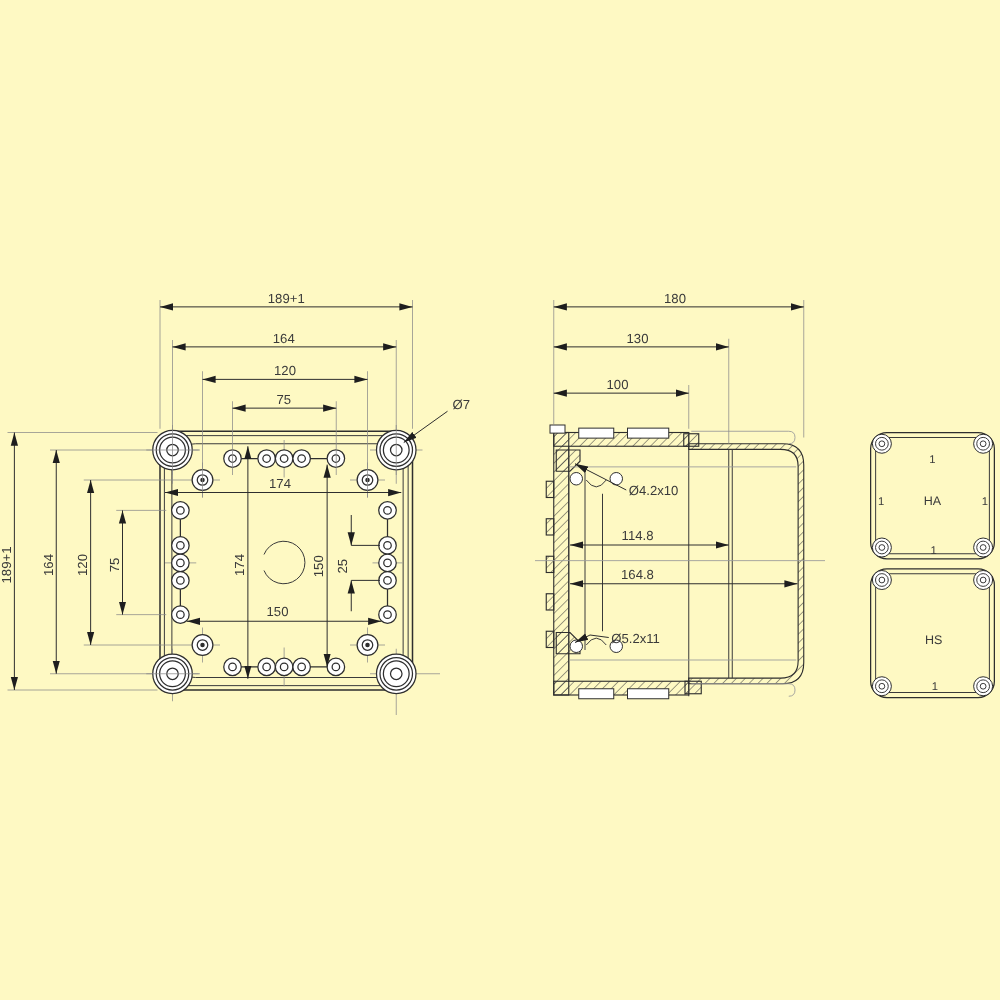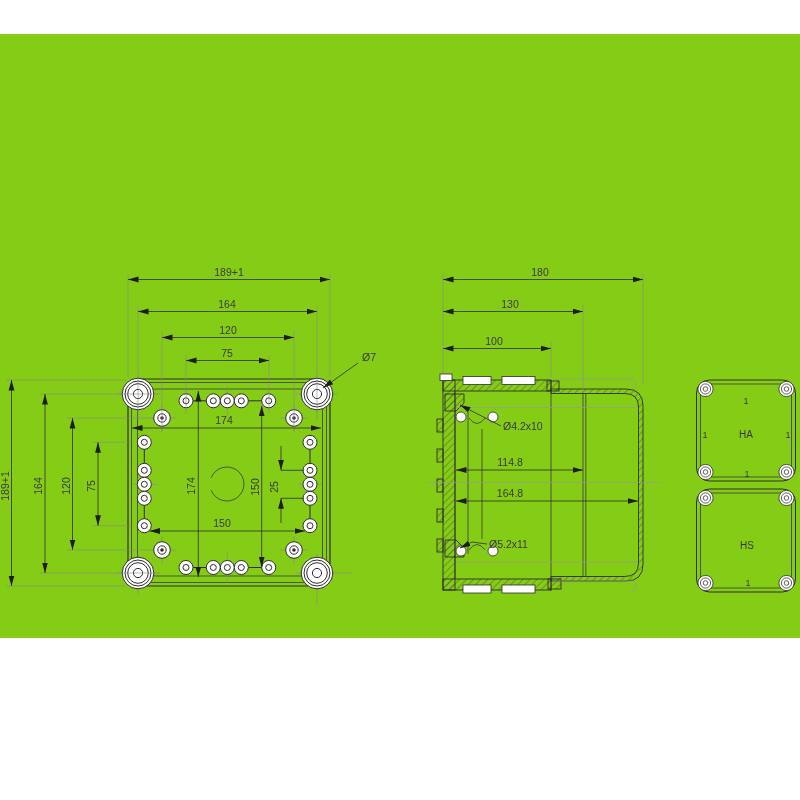--- a/index.html
+++ b/index.html
@@ -1,16 +1,16 @@
 <!DOCTYPE html>
 <html><head>
 <meta charset="utf-8">
 <style>
   html,body{margin:0;padding:0;background:#fff;}
-  #stage{position:relative;width:800px;height:604px;background:#84cc16;overflow:hidden;margin-top:34px;}
+  #stage{position:relative;width:800px;height:800px;background:#fef9c3;overflow:hidden;}
   svg{display:block;}
   .ol{fill:none;stroke:#2e2e2e;stroke-width:1.2;}
   .o1{fill:none;stroke:#2e2e2e;stroke-width:1;}
   .o2{fill:none;stroke:#3a3a3a;stroke-width:0.8;}
   .thin{fill:none;stroke:#8a8a8a;stroke-width:0.6;}
   .gray{fill:none;stroke:#9a9a9a;stroke-width:0.7;}
   .dim{fill:none;stroke:#2e2e2e;stroke-width:0.8;}
   .wfill{fill:#ffffff;stroke:#2e2e2e;stroke-width:1;}
   .wfill2{fill:#ffffff;stroke:#2e2e2e;stroke-width:0.8;}
   .hatch{fill:url(#h45);stroke:#2e2e2e;stroke-width:0.9;}

